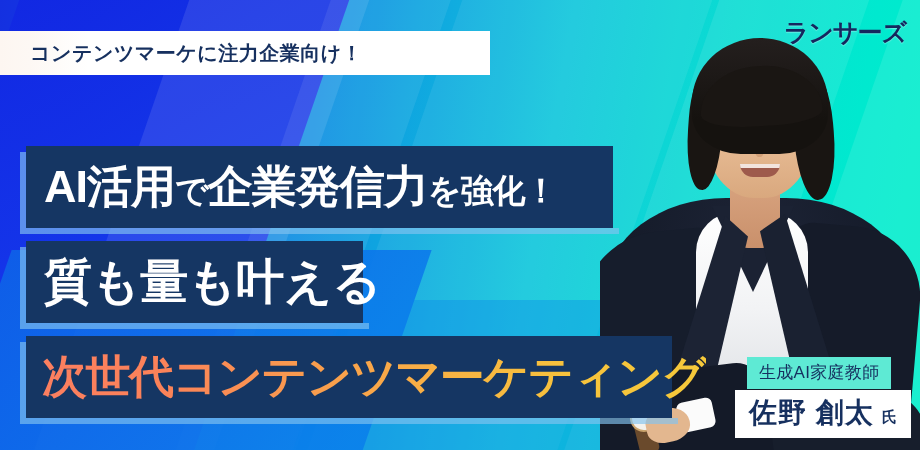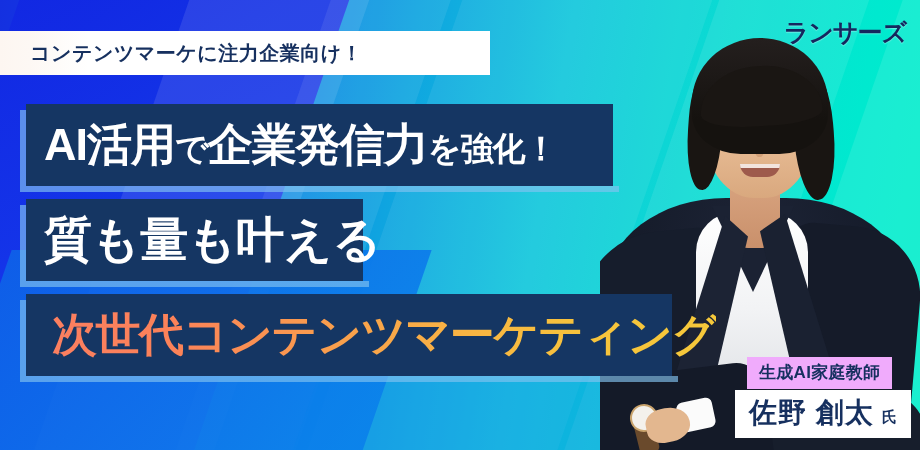--- a/index.html
+++ b/index.html
@@ -264,21 +264,21 @@
     padding-left: 30px;
     box-sizing: border-box;
   }
   .eyebrow-text {
     font-size: 20px;
     font-weight: 700;
     color: #16305F;
     letter-spacing: .5px;
   }
 
-  .hl-row { position: absolute; }
+  .hl-row { position: absolute; margin-top: 42px; }
   .hl-box {
     position: relative;
     background: #153663;
     display: flex;
     align-items: center;
     box-sizing: border-box;
   }
   .hl-box::before {
     content: "";
     position: absolute;
@@ -304,39 +304,39 @@
   .row1 { left: 26px; top: 104px; }
   .row1 .hl-box { width: 587px; height: 82px; padding: 0 18px; }
   .row1 .hl-inner { font-size: 45px; letter-spacing: -1px; }
   .row1 .sm { font-size: 33px; }
 
   .row2 { left: 26px; top: 199px; }
   .row2 .hl-box { width: 337px; height: 82px; padding: 0 18px; }
   .row2 .hl-inner { font-size: 48px; letter-spacing: -0.5px; }
 
   .row3 { left: 26px; top: 294px; }
-  .row3 .hl-box { width: 646px; height: 82px; padding: 0 26px; }
+  .row3 .hl-box { width: 646px; height: 82px; padding: 0 16px; }
   .row3 .hl-inner {
     font-size: 45px;
     letter-spacing: -1.5px;
     background: linear-gradient(90deg, #FB7F60 0%, #FB8259 18%, #F99E4D 42%, #F8B443 62%, #F7C33C 80%, #F6C93A 100%);
     -webkit-background-clip: text;
     background-clip: text;
     color: transparent;
     -webkit-text-fill-color: transparent;
   }
 
   
   .speaker-title {
     position: absolute;
     left: 747px; top: 357px;
-    background: #f0abfc;
+    background: #5eead4;
     padding: 4px 12px 5px;
     font-size: 17px;
-    font-weight: 700;
+    font-weight: 400;
     color: #16305F;
     letter-spacing: .3px;
     white-space: nowrap;
   }
   .speaker-name {
     position: absolute;
     left: 735px; top: 390px;
     background: #ffffff;
     padding: 4px 14px 6px;
     white-space: nowrap;

